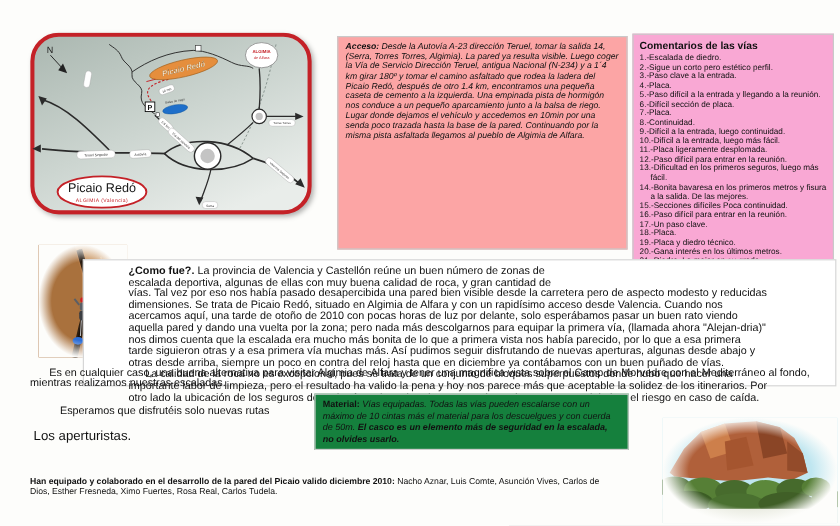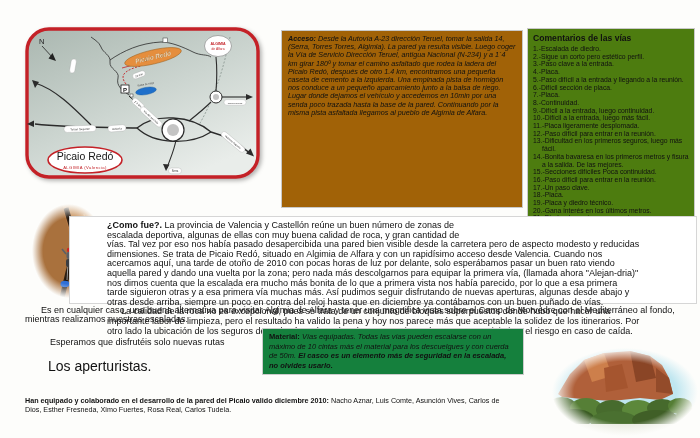--- a/index.html
+++ b/index.html
@@ -7,44 +7,44 @@
           font-family:"Liberation Sans",sans-serif; color:#111; overflow:hidden; }
   .abs { position:absolute; }
 
   
   .map-svg { left:25px; top:27px; filter:drop-shadow(2px 2px 2px rgba(0,0,0,.30)); }
   .map-svg text { font-family:"Liberation Sans",sans-serif; }
   .serif { font-family:"Liberation Serif",serif; }
 
   
   .access-box { left:281px; top:30px; width:242px; height:178px; border:1px solid #c9c9c9;
-                background:#a16207; padding:4px 6px; box-sizing:border-box;
+                background:#fca5a5; padding:4px 6px; box-sizing:border-box;
                 font-size:7.2px; line-height:8.2px; font-style:italic; }
   .access-box .lead { font-weight:bold; }
   .access-box p { margin:0 0 6px 0; }
 
   
   .comments-box { left:527px; top:28px; width:168px; height:205px; border:1px solid #c9c9c9;
-                  background:#4d7c0f; padding:4px 4px 0 5px; box-sizing:border-box; }
+                  background:#f9a8d4; padding:4px 4px 0 5px; box-sizing:border-box; }
   .comments-title { font-size:8.6px; font-weight:bold; margin:0 0 2px 0; }
   .comments-box ul { list-style:none; margin:0; padding:0; font-size:6.8px; line-height:7.7px; }
   .comments-box li { padding-left:9px; text-indent:-9px; }
 
   
-  .comofue-box { left:69px; top:216px; width:628px; height:88px; border:1px solid #d6d6d6;
+  .comofue-box { left:69px; top:216px; width:628px; height:106px; border:1px solid #d6d6d6;
                  background:#fff; box-sizing:border-box; }
   .cf-text { padding:4px 56px 0 37px; font-size:9px; line-height:9.6px; }
   .cf-text .b { font-weight:bold; }
   .spacer-right { float:right; width:162px; height:16px; }
   .p2 { text-indent:14px; }
   .p34 { left:25px; top:306px; width:672px; font-size:9px; line-height:9.4px; }
   .p34 p { margin:0; text-indent:16px; }
 
   .thanks { left:50px; top:337px; font-size:9px; }
-  .signature { left:48px; top:358px; font-size:14px; }
+  .signature { left:28px; top:358px; font-size:11px; }
 
   
   .material-box { left:262px; top:328px; width:262px; height:47px; border:1px solid #ccc;
                   background:#15803d; box-sizing:border-box; padding:3px 6px;
                   font-size:7.5px; line-height:9.7px; font-style:italic; }
   .material-box .lead { font-weight:bold; font-style:normal; }
   .material-box .warn { font-weight:bold; }
 
   
   .credits { left:25px; top:397px; width:488px; font-size:7.2px; line-height:8.8px; }

